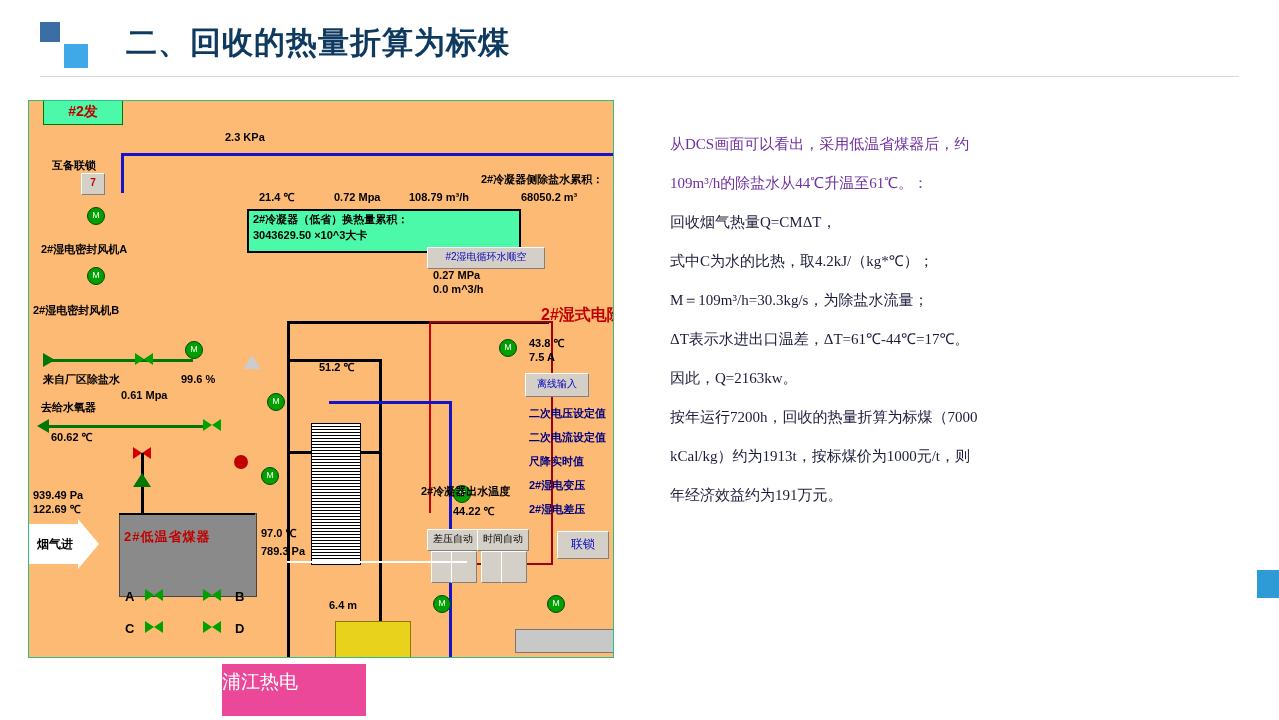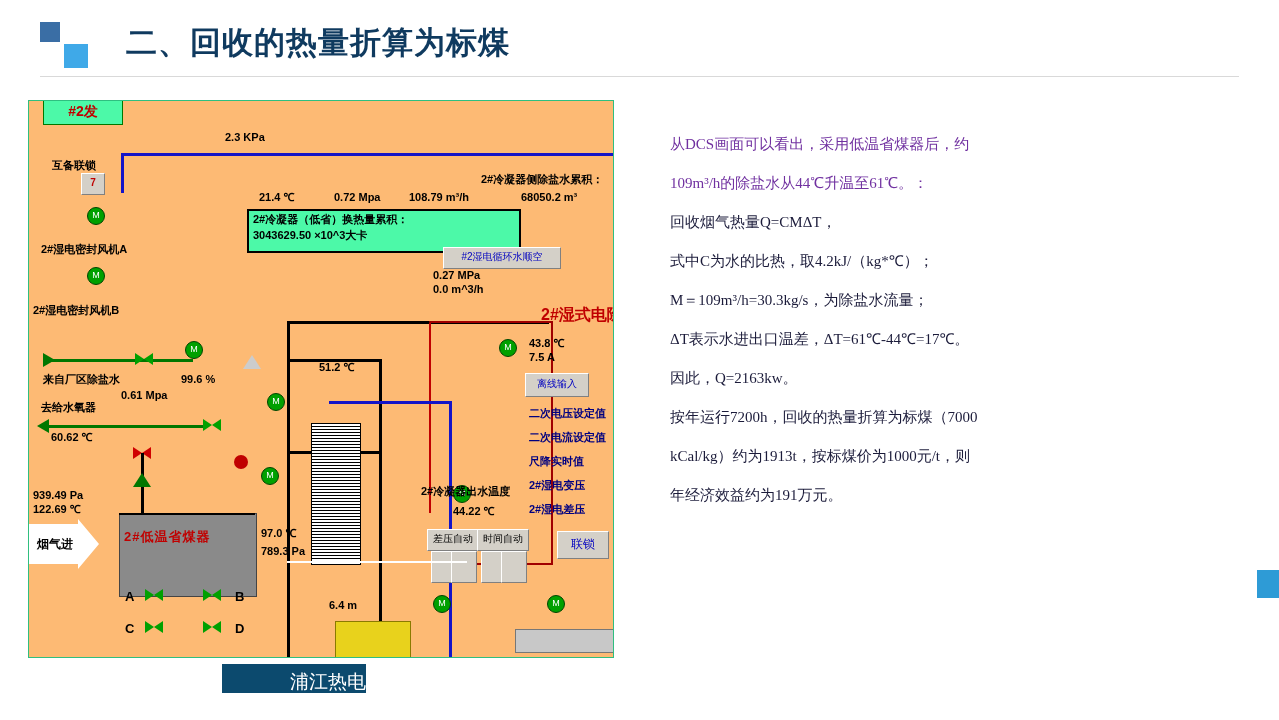--- a/index.html
+++ b/index.html
@@ -159,25 +159,25 @@
     border: 2px solid #000;
     background: transparent;
   }
 
   
   .caption {
     position: absolute;
     left: 222px;
     top: 664px;
     width: 144px;
-    height: 29px;
-    background: #0c4a6e;
+    height: 52px;
+    background: #ec4899;
     color: #ffffff;
     font-size: 19px;
-    text-align: right;
+    text-align: left;
     line-height: 36px;
     font-family: "Liberation Sans", sans-serif;
   }
   
   .body-text {
     position: absolute;
     left: 670px;
     top: 125px;
     width: 570px;
     font-family: "Liberation Serif", serif;
@@ -228,21 +228,21 @@
   <div class="tag bold" style="left:230px; top:90px;">21.4 ℃</div>
   <div class="tag bold" style="left:305px; top:90px;">0.72 Mpa</div>
   <div class="tag bold" style="left:380px; top:90px;">108.79 m³/h</div>
   <div class="tag bold" style="left:492px; top:90px;">68050.2 m³</div>
   <div class="tag bold" style="left:452px; top:72px;">2#冷凝器侧除盐水累积：</div>
 
   <div style="position:absolute;left:218px;top:108px;width:270px;height:40px;border:2px solid #000000;background:#4cf9a8;"></div>
   <div class="tag bold" style="left:224px; top:112px;">2#冷凝器（低省）换热量累积：</div>
   <div class="tag bold" style="left:224px; top:128px;">3043629.50 ×10^3大卡</div>
 
-  <div class="btn-box" style="left:414px; top:146px; width:110px; height:18px; color:#0000c0; line-height:16px;">#2湿电循环水顺空</div>
+  <div class="btn-box" style="left:398px; top:146px; width:110px; height:18px; color:#0000c0; line-height:16px;">#2湿电循环水顺空</div>
   <div class="tag bold" style="left:404px; top:168px;">0.27 MPa</div>
   <div class="tag bold" style="left:404px; top:182px;">0.0 m^3/h</div>
 
   <div class="tag bold" style="left:512px; top:204px; font-size:16px; color:#c00000;">2#湿式电除</div>
 
   <div class="pipe pipe-black" style="left:258px; top:220px; width:3px; height:420px;"></div>
   <div class="pipe pipe-black" style="left:258px; top:220px; width:262px; height:3px;"></div>
   <div class="pipe pipe-black" style="left:350px; top:258px; width:3px; height:320px;"></div>
   <div class="pipe pipe-black" style="left:258px; top:258px; width:95px; height:3px;"></div>
   <div class="pipe pipe-black" style="left:258px; top:350px; width:95px; height:3px;"></div>

